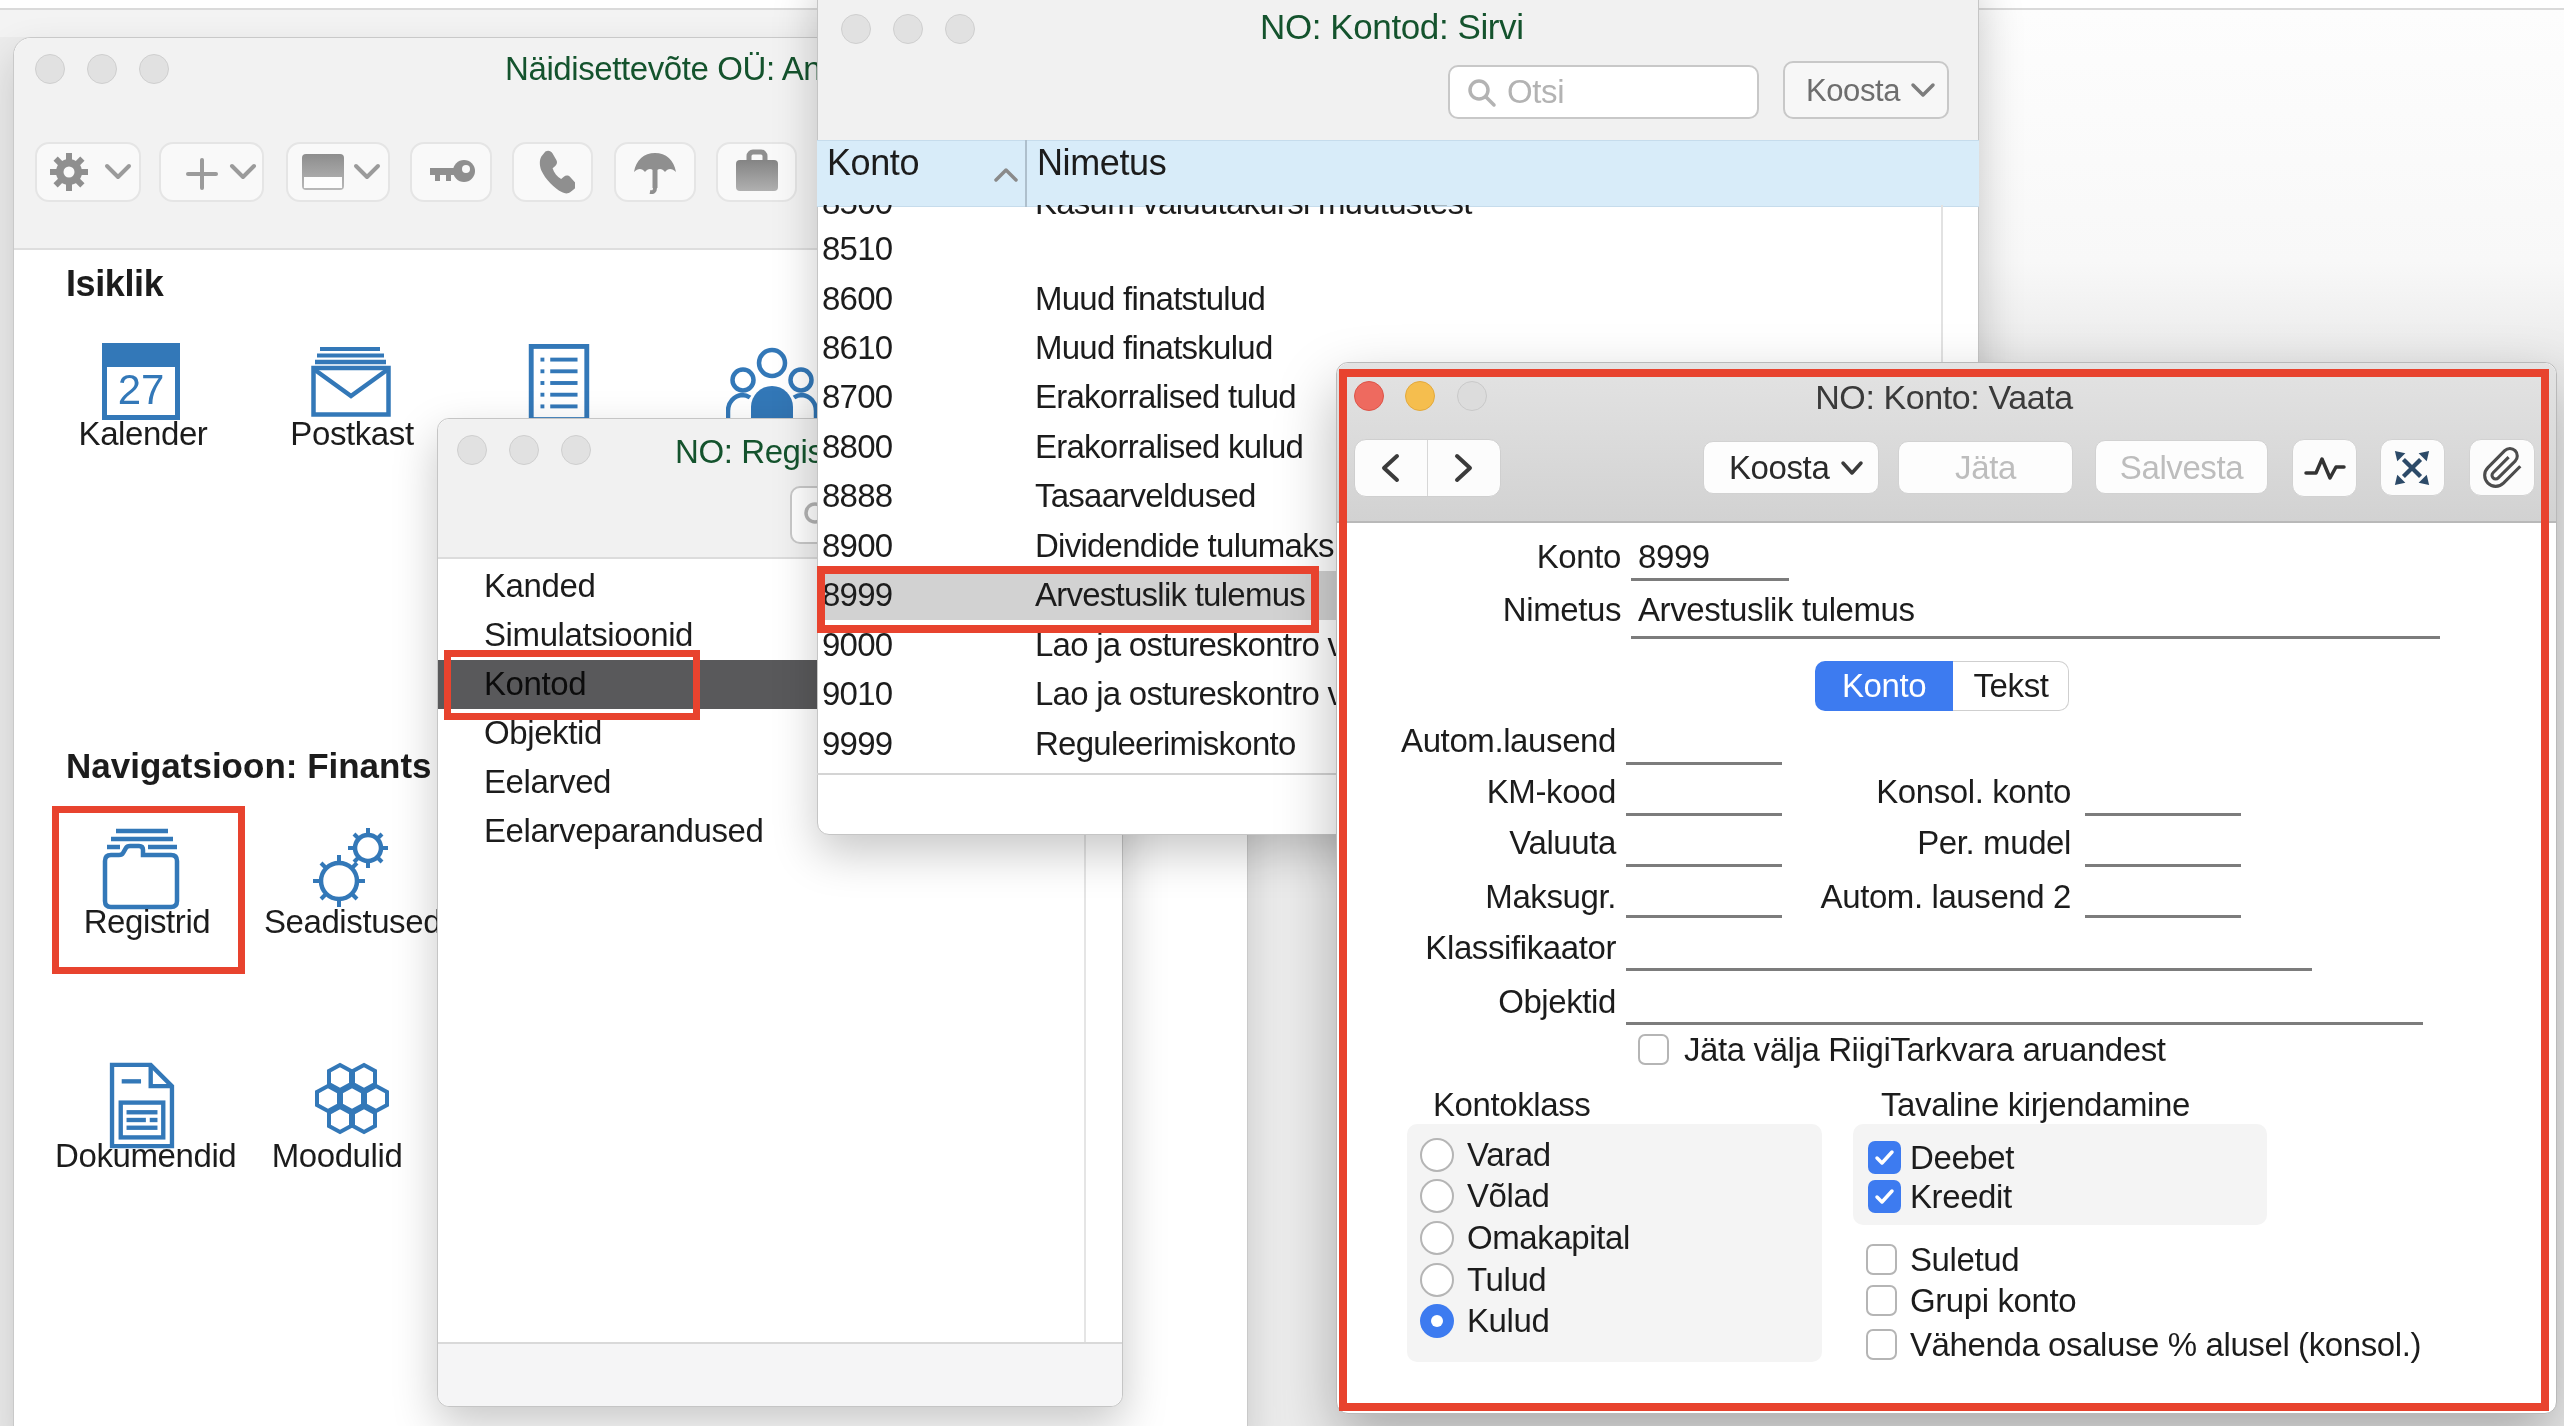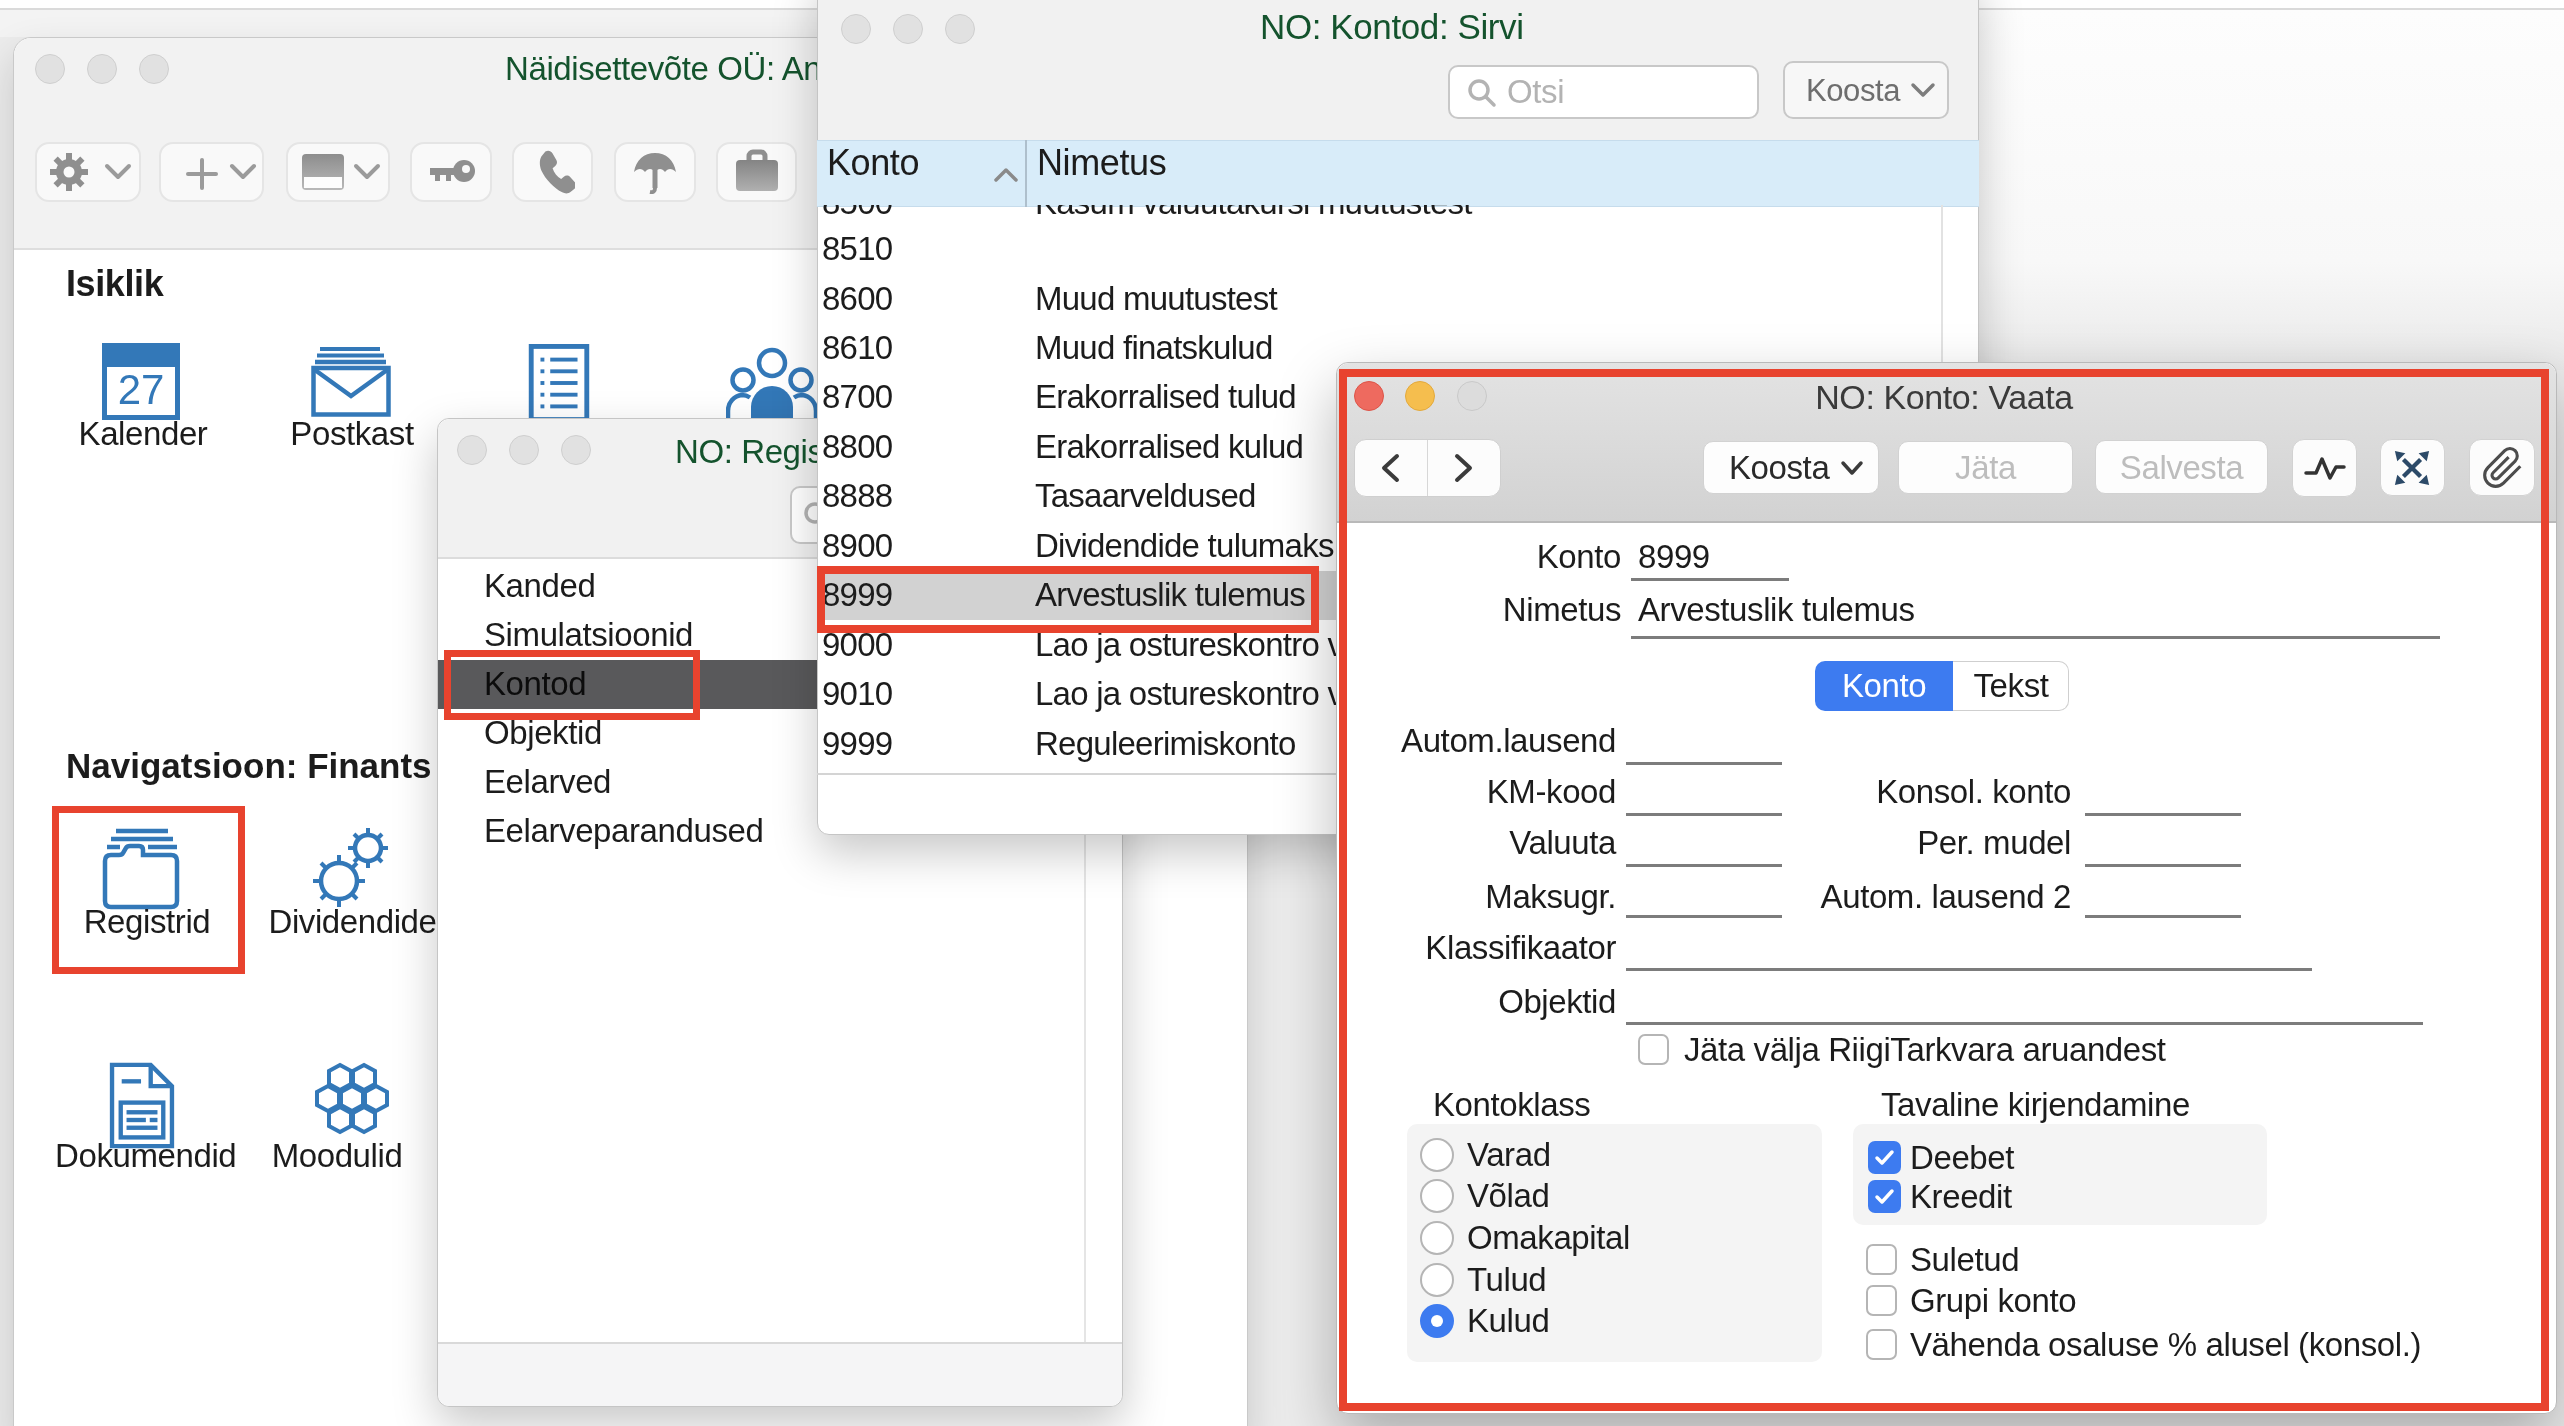--- a/index.html
+++ b/index.html
@@ -182,21 +182,21 @@
           <line x1="27" y1="73" x2="27" y2="81"></line>
         <line x1="1" y1="55" x2="9" y2="55"></line>
           <line x1="45" y1="55" x2="53" y2="55"></line>
         <line x1="9" y1="37" x2="14" y2="42"></line>
           <line x1="40" y1="68" x2="45" y2="73"></line>
         <line x1="45" y1="37" x2="40" y2="42"></line>
           <line x1="14" y1="68" x2="9" y2="73"></line>
       </g>
     </g>
   </svg>
-  <div class="txt" style="left:260px;top:902px;width:185px;text-align:center;">Dividendide</div>
+  <div class="txt" style="left:260px;top:902px;width:185px;text-align:center;">Seadistused</div>
 
   <svg class="abs" style="left:109px;top:1062px;" width="66" height="87" viewBox="0 0 68 90">
     <g stroke="#3378b8" stroke-width="4.5" fill="none">
       <path d="M3 87 v-84 h40 l22 22 v62 z"></path>
       <path d="M43 3 v22 h22"></path>
       <line x1="13" y1="20" x2="33" y2="20"></line>
       <rect x="12" y="42" width="44" height="36"></rect>
       <line x1="18" y1="52" x2="50" y2="52"></line>
       <line x1="18" y1="60" x2="38" y2="60"></line>
         <line x1="42" y1="60" x2="50" y2="60"></line>
@@ -267,21 +267,21 @@
     </svg>
   <div class="abs" style="left:1025px;top:140px;width:2px;height:67px;background:#aebfcc;"></div>
   <div class="txt" style="left:1037px;top:143px;font-size:36px;">Nimetus</div>
 
   <div class="abs" id="rows" style="left:817px;top:205px;width:1162px;height:568px;overflow:hidden;">
     <div class="abs" style="left:0;top:366px;width:1124px;height:49px;background:#d2d2d2;"></div>
     <div class="txt" style="left:5px;top:-22px;">8500</div>
       <div class="txt" style="left:218px;top:-22px;">Kasum valuutakursi muutustest</div>
     <div class="txt" style="left:5px;top:24px;">8510</div>
     <div class="txt" style="left:5px;top:74px;">8600</div>
-      <div class="txt" style="left:218px;top:74px;">Muud muutustest</div>
+      <div class="txt" style="left:218px;top:74px;">Muud finatstulud</div>
     <div class="txt" style="left:5px;top:123px;">8610</div>
       <div class="txt" style="left:218px;top:123px;">Muud finatskulud</div>
     <div class="txt" style="left:5px;top:172px;">8700</div>
       <div class="txt" style="left:218px;top:172px;">Erakorralised tulud</div>
     <div class="txt" style="left:5px;top:222px;">8800</div>
       <div class="txt" style="left:218px;top:222px;">Erakorralised kulud</div>
     <div class="txt" style="left:5px;top:271px;">8888</div>
       <div class="txt" style="left:218px;top:271px;">Tasaarveldused</div>
     <div class="txt" style="left:5px;top:321px;">8900</div>
       <div class="txt" style="left:218px;top:321px;">Dividendide tulumaks</div>

